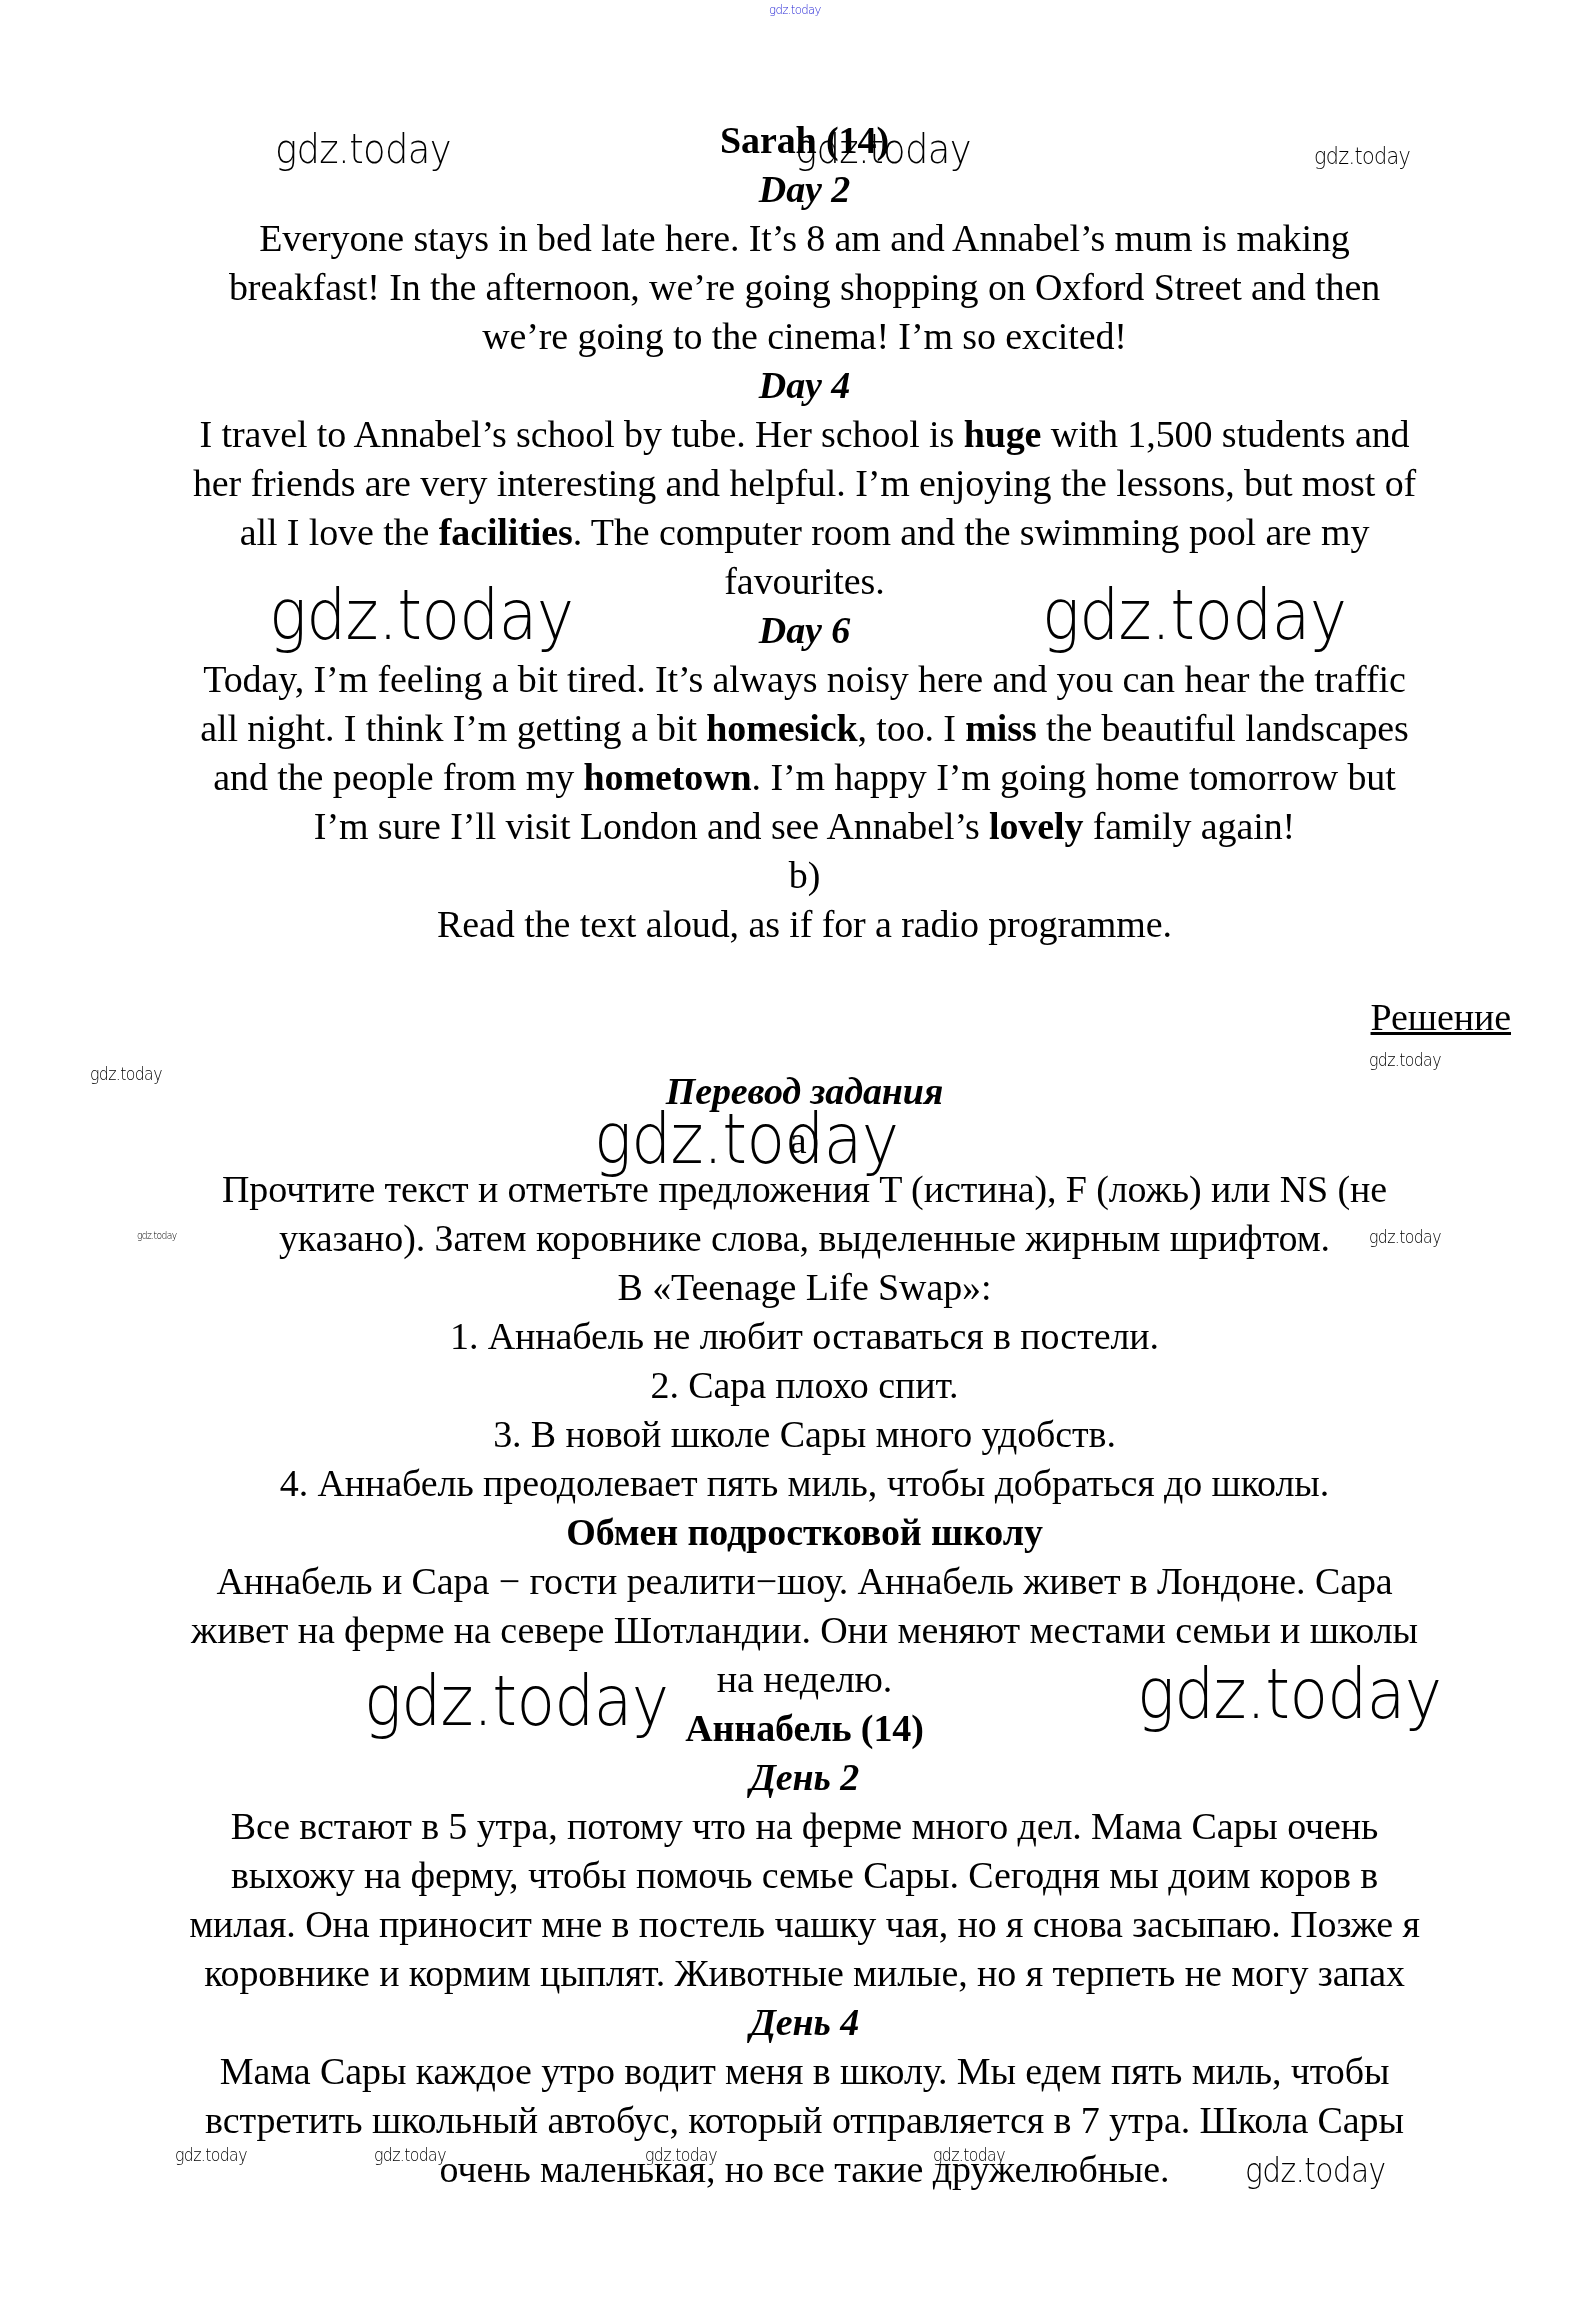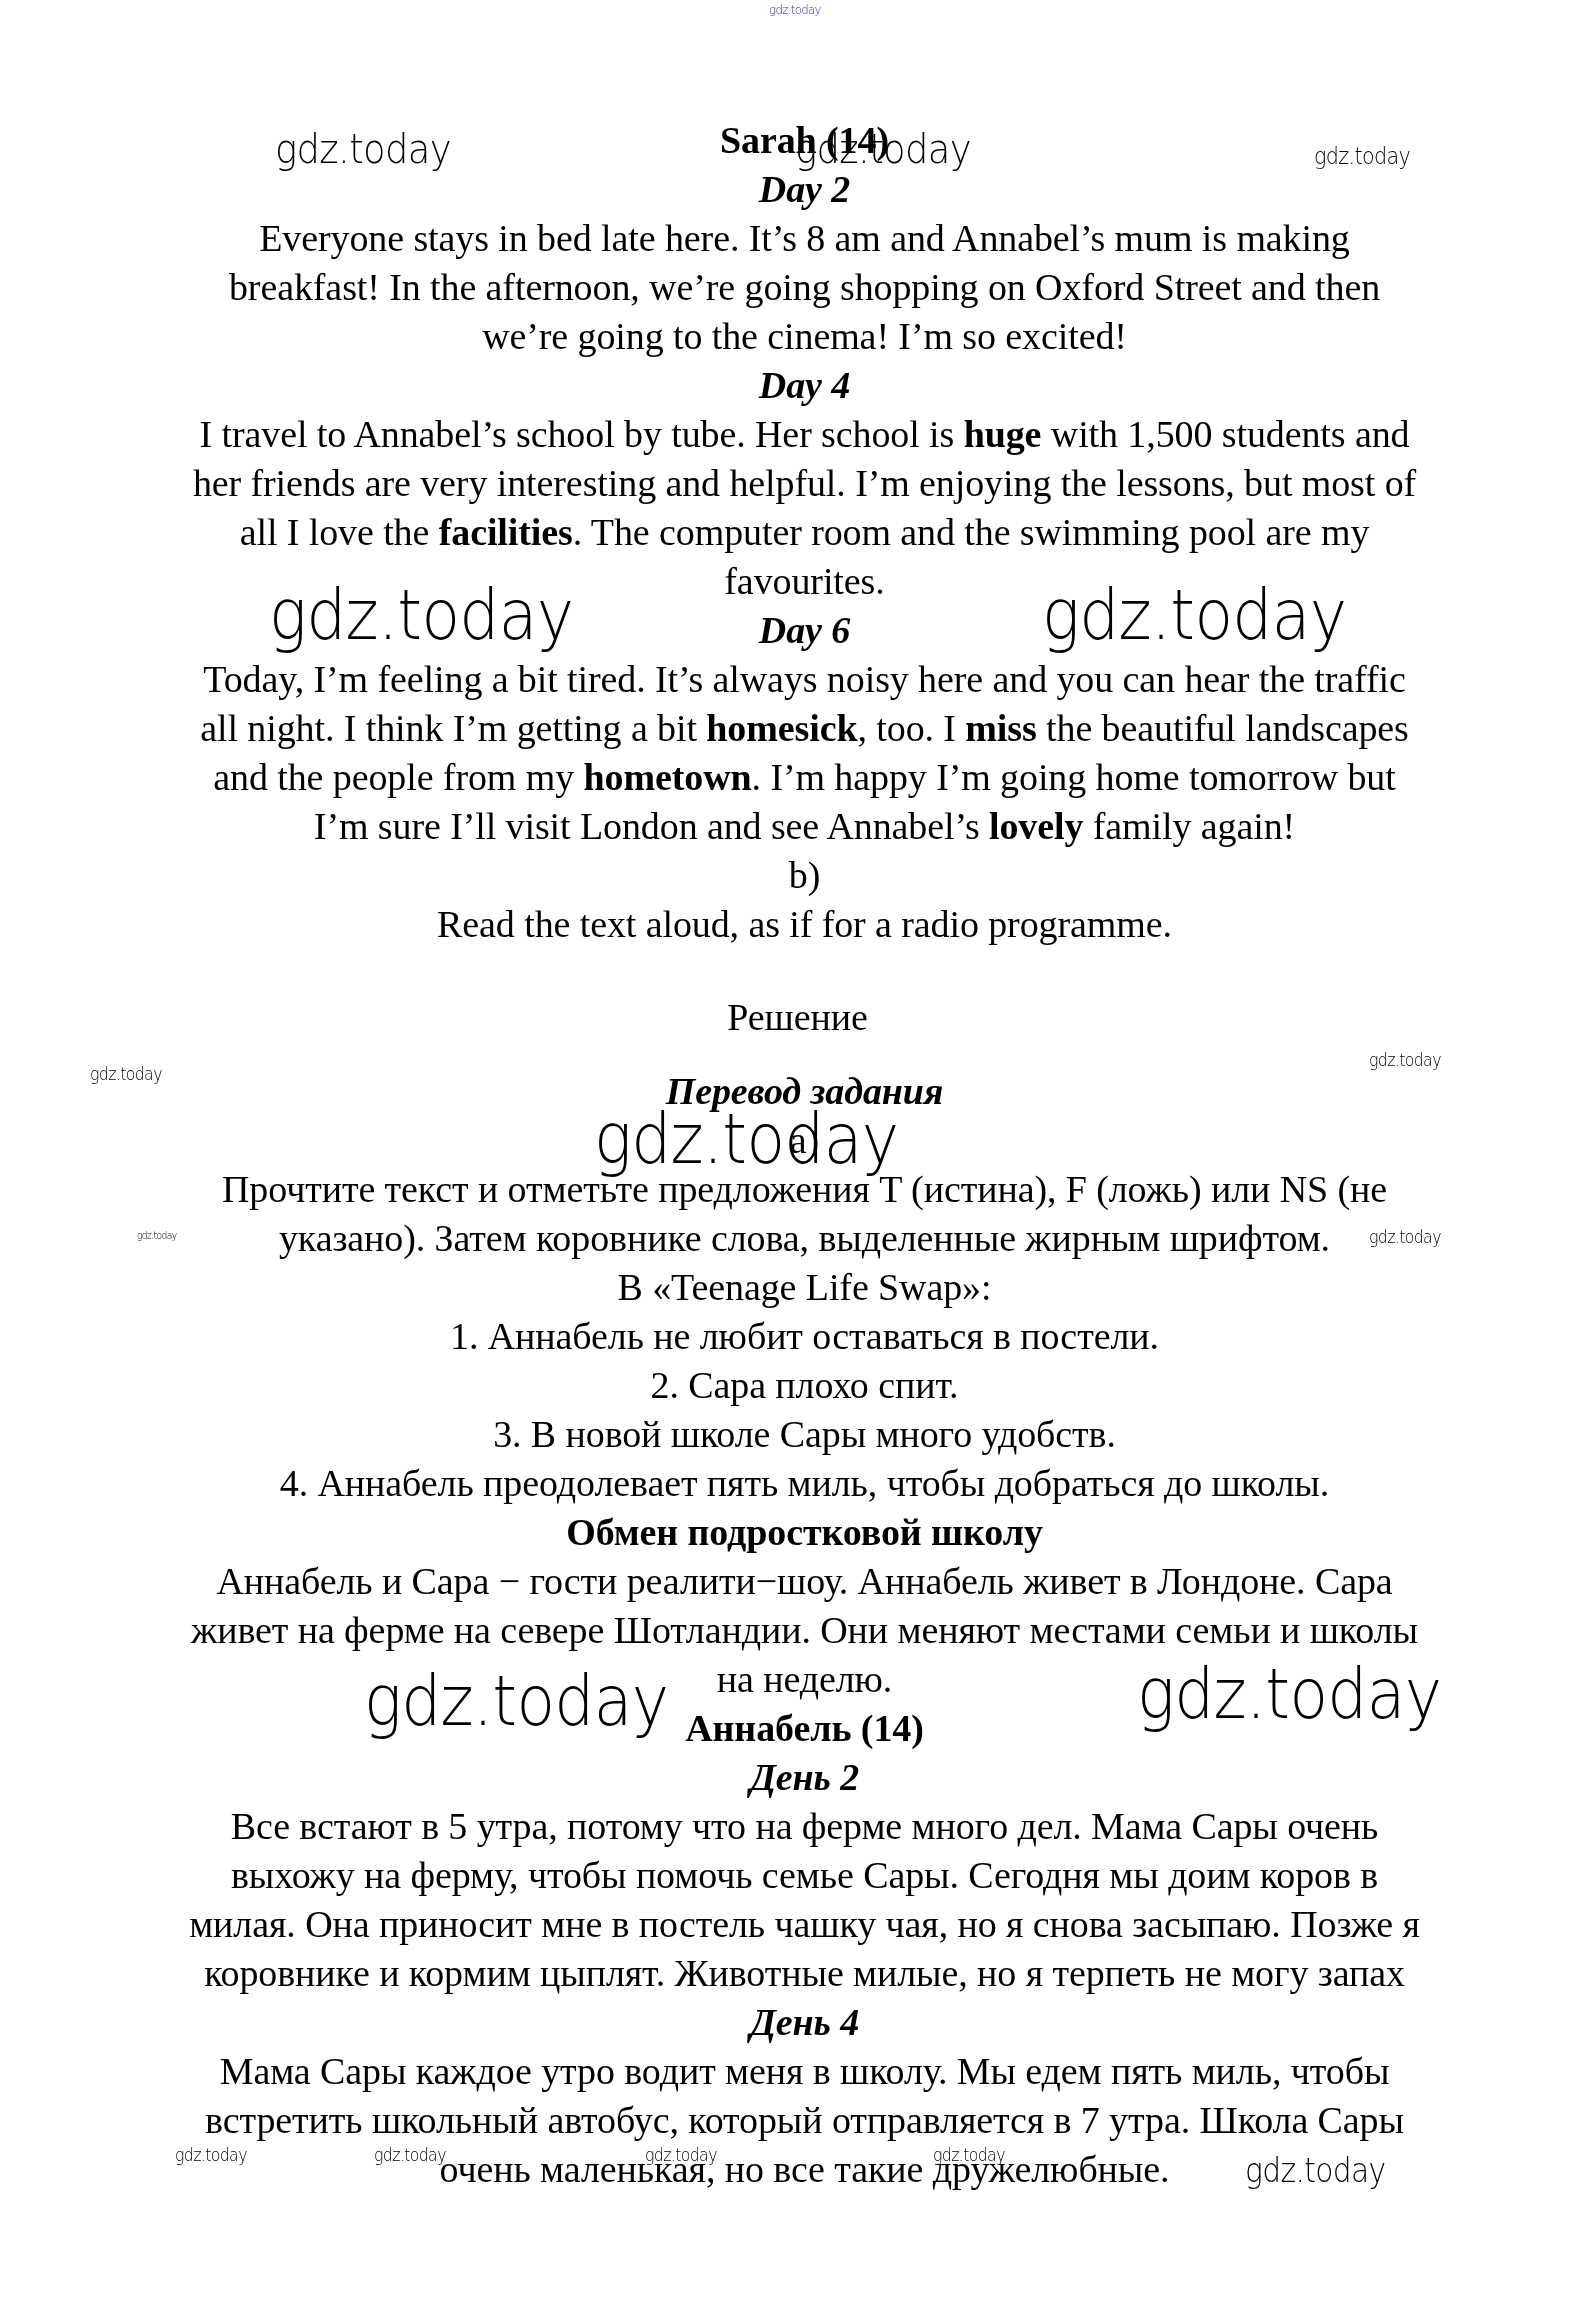--- a/index.html
+++ b/index.html
@@ -4,21 +4,21 @@
   <style>
     html, body { margin: 0; padding: 0; background: #ffffff; }
     body {
       width: 1594px; height: 2307px; position: relative; overflow: hidden;
       font-family: "Liberation Serif", serif; color: #000;
     }
     .page { position: absolute; left: 84px; top: 116px; width: 1441px; }
     .line { font-size: 38px; line-height: 49px; white-space: nowrap; letter-spacing: -0.1px; text-align: center; }
     .b { font-weight: bold; }
     .bi { font-weight: bold; font-style: italic; }
-    .center { text-align: center; width: 1427px; }
+    .center { text-align: right; width: 1427px; text-decoration: underline; }
     .gap-sol { height: 44px; }
     .gap-small { height: 25px; }
     .wm {
       position: absolute; font-family: "DejaVu Sans", sans-serif; font-weight: 200;
       color: #000; letter-spacing: -0.7px; white-space: nowrap;
       transform: scaleX(0.9); transform-origin: left top;
     }
     .wm.top { color: #2b2bd6; font-size: 13px; left: 769px; top: 1.5px; }
     .wm.xl { font-size: 70px; }
     .wm.m { font-size: 41px; }

